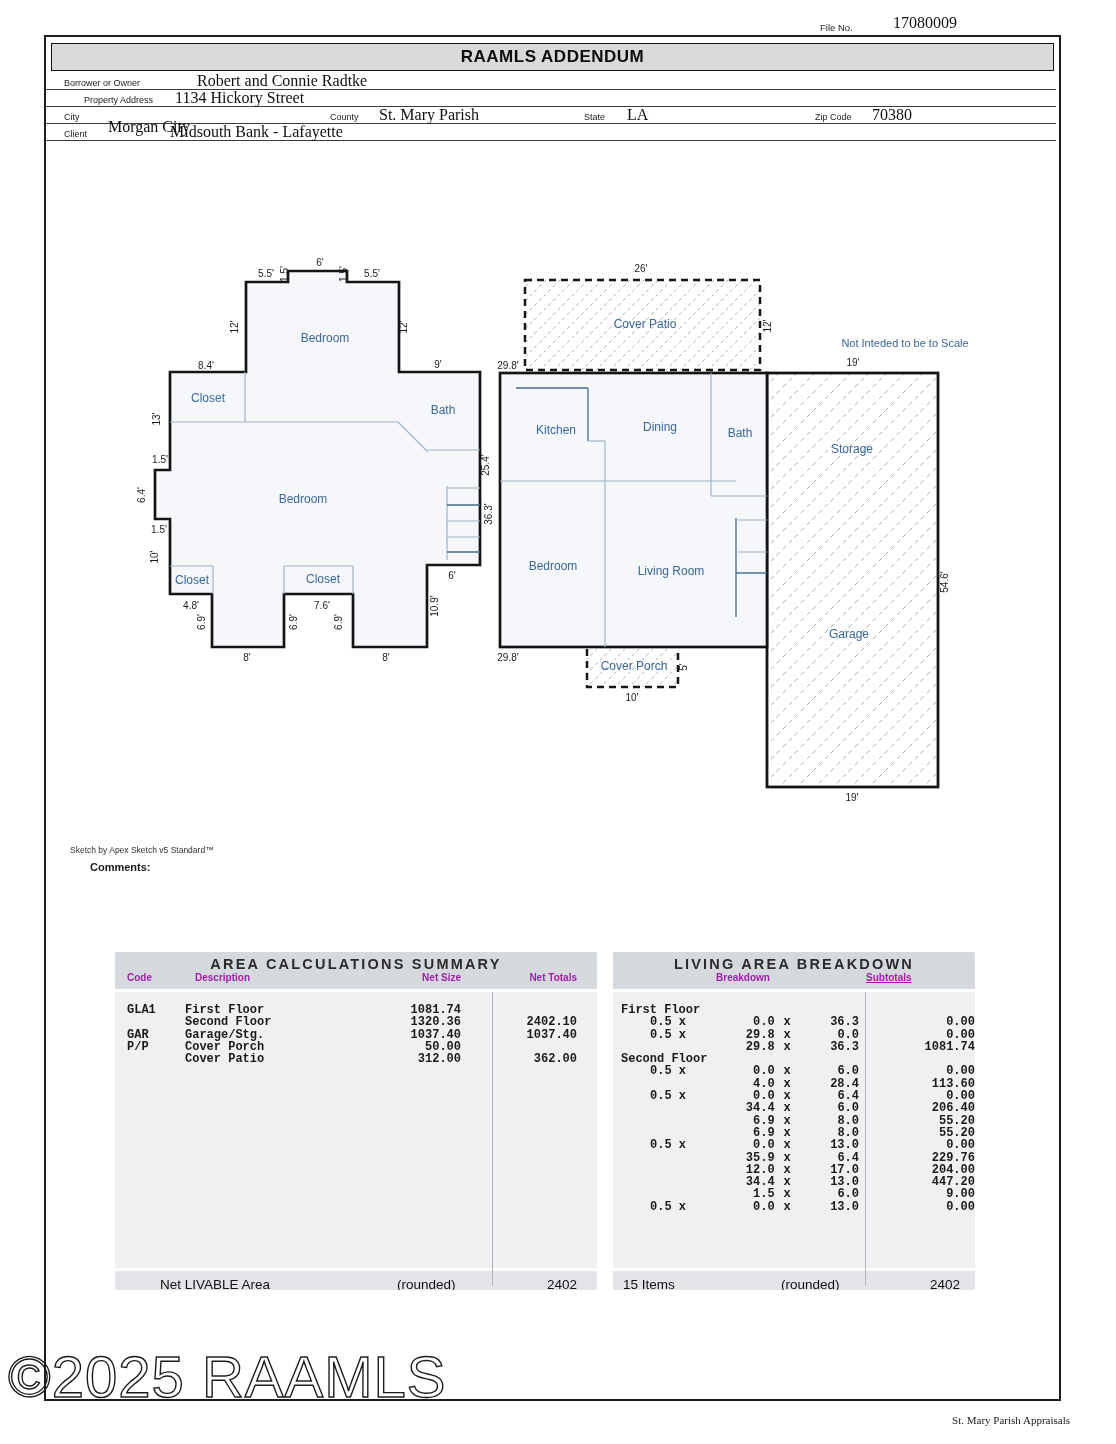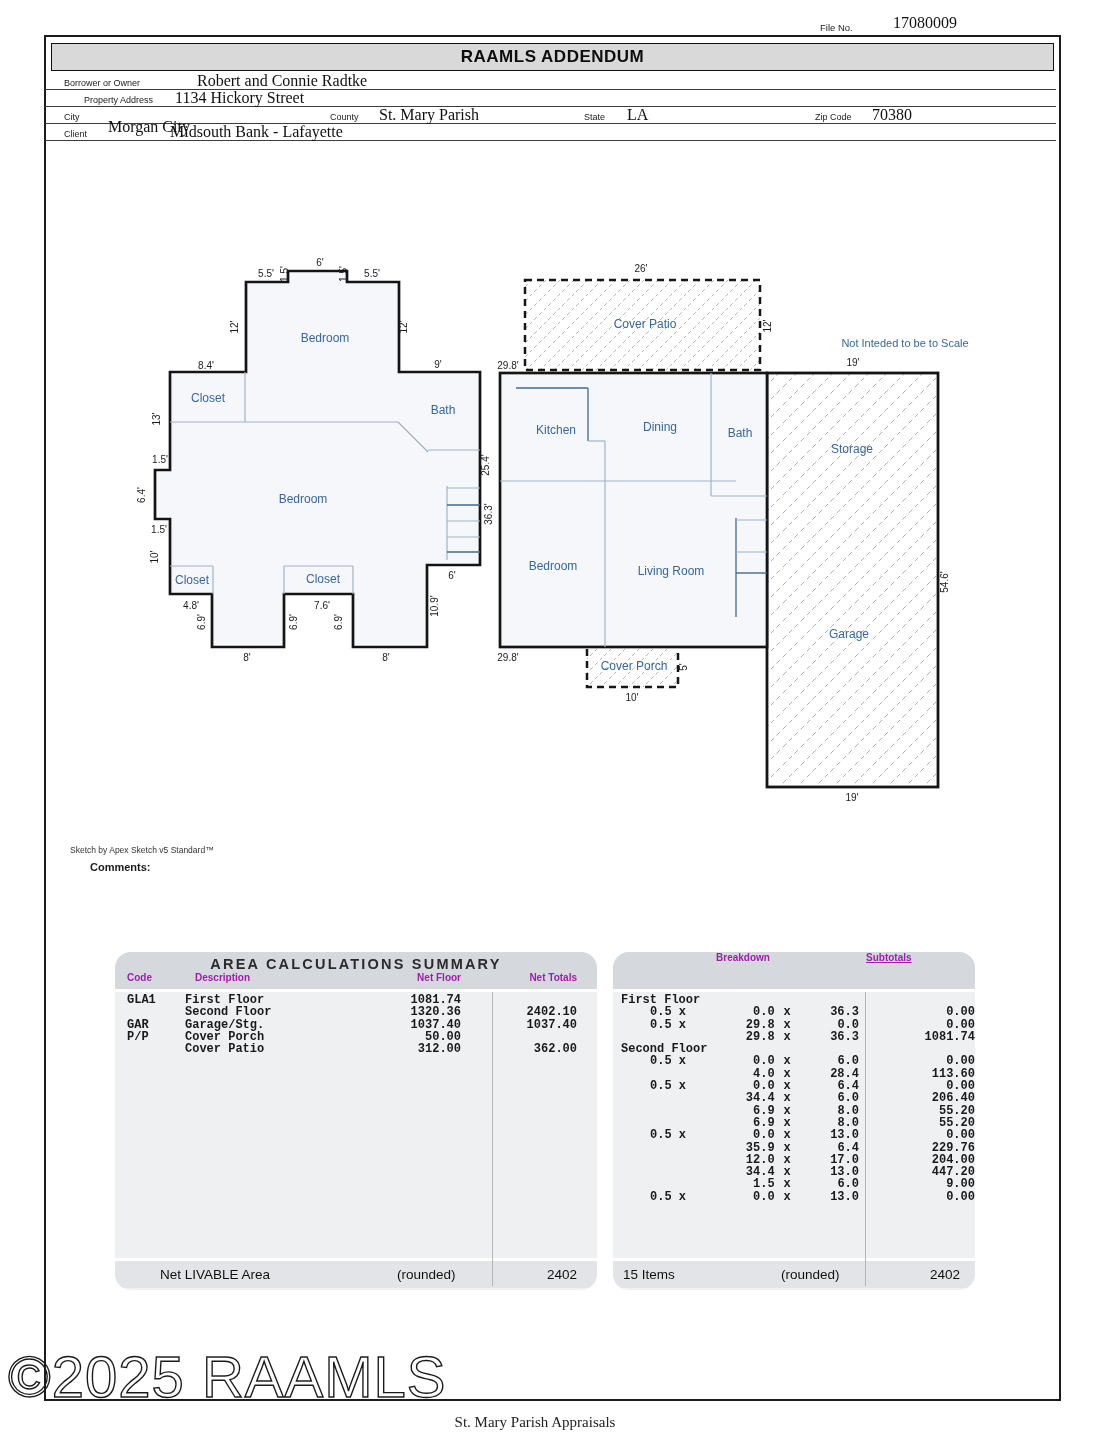--- a/index.html
+++ b/index.html
@@ -17,48 +17,48 @@
   .flabel{font-size:9px;color:#222;}
   .fvalue{font-family:"Liberation Serif",serif;font-size:16px;color:#101010;white-space:nowrap;}
   
   svg text{font-family:"Liberation Sans",sans-serif;}
   .dim{font-size:10px;fill:#1c1c1c;}
   .room{font-size:12px;fill:#39679a;}
   .note{font-size:11px;fill:#39679a;}
   .attr-line{font-size:8.5px;color:#333;}
   .comments{font-size:11px;font-weight:bold;color:#1a1a1a;margin-left:28px;}
   
-  .tbl{background:#eef0f1;border-radius:16px;overflow:hidden;}
+  .tbl{background:#eef0f1;border-radius:2px;overflow:hidden;}
   .tbl-head{background:#d5d8dc;height:37px;}
   .tbl-title{display:block;text-align:center;font-size:14.5px;font-weight:600;
              letter-spacing:2.2px;color:#2b2b2b;padding-top:4px;}
   .colhead{position:relative;height:16px;font-size:10px;font-weight:bold;color:#a21caf;}
   .gap{height:3px;background:#ffffff;}
-  .tbody{position:relative;background:#eef0f1;padding-top:2px;}
+  .tbody{position:relative;background:#eef0f1;padding-top:12px;}
   .trow{display:flex;font-family:"Liberation Mono","DejaVu Sans Mono",monospace;
         font-weight:bold;font-size:12px;line-height:12.3px;height:12.3px;white-space:pre;}
   .sec{font-family:"Liberation Mono","DejaVu Sans Mono",monospace;font-weight:bold;
        font-size:12px;line-height:12.3px;height:12.3px;padding-left:8px;}
   .tfoot{position:relative;background:#e2e4e7;height:27px;font-size:13.5px;color:#111;}
   .tfoot span{position:absolute;top:6px;}
   .vdiv{position:absolute;width:1px;background:#b2b6ba;top:40px;bottom:4px;}
   
   .a-c{width:58px;padding-left:12px;}
   .a-d{width:190px;}
   .a-s{width:86px;text-align:right;}
   .a-t{width:116px;text-align:right;}
   
   .b-p{width:48px;padding-left:8px;margin-left:29px;}
   .b-a{width:82px;text-align:right;}
   .b-x{width:26px;text-align:center;}
   .b-b{width:62px;text-align:right;}
   .b-t{width:121px;text-align:right;}
   
-  .doc-footer{left:0;top:1414px;width:1070px;text-align:center;
-              font-family:"Liberation Serif",serif;font-size:15px;color:#222;}
+  .doc-footer{left:0;top:1414px;width:1070px;text-align:right;
+              font-family:"Liberation Serif",serif;font-size:11px;color:#222;}
 </style>
 </head>
 <body>
 
 <div class="abs fileno-label" style="left:820px;top:22px;">File No.</div>
 <div class="abs fileno-value" style="left:893px;top:14px;">17080009</div>
 
 <div class="abs page-border"></div>
 
 <div class="abs title-bar">
@@ -206,21 +206,21 @@
 
 <div class="abs attr-line" style="left:70px;top:845px;">Sketch by Apex Sketch v5 Standard™</div>
 <div class="abs comments" style="left:62px;top:861px;">Comments:</div>
 
 <div class="abs tbl" style="left:115px;top:952px;width:482px;height:338px;">
   <div class="tbl-head">
     <span class="tbl-title">AREA  CALCULATIONS  SUMMARY</span>
     <div class="colhead">
       <span class="abs" style="left:12px;">Code</span>
       <span class="abs" style="left:80px;">Description</span>
-      <span class="abs" style="left:260px;width:86px;text-align:right;">Net Floor</span>
+      <span class="abs" style="left:260px;width:86px;text-align:right;">Net Size</span>
       <span class="abs" style="left:346px;width:116px;text-align:right;">Net Totals</span>
     </div>
   </div>
   <div class="gap"></div>
   <div class="tbody" id="area-rows" style="height:264px;">
       <div class="trow"><span class="a-c">GLA1</span><span class="a-d">First Floor</span><span class="a-s">1081.74</span><span class="a-t"></span></div>
       <div class="trow"><span class="a-c"></span><span class="a-d">Second Floor</span><span class="a-s">1320.36</span><span class="a-t">2402.10</span></div>
       <div class="trow"><span class="a-c">GAR</span><span class="a-d">Garage/Stg.</span><span class="a-s">1037.40</span><span class="a-t">1037.40</span></div>
       <div class="trow"><span class="a-c">P/P</span><span class="a-d">Cover Porch</span><span class="a-s">50.00</span><span class="a-t"></span></div>
       <div class="trow"><span class="a-c"></span><span class="a-d">Cover Patio</span><span class="a-s">312.00</span><span class="a-t">362.00</span></div>
@@ -229,20 +229,21 @@
   <div class="tfoot">
     <span style="left:45px;">Net LIVABLE Area</span>
     <span style="left:282px;">(rounded)</span>
     <span style="left:382px;width:80px;text-align:right;">2402</span>
   </div>
   <div class="vdiv" style="left:377px;"></div>
 </div>
 
 <div class="abs tbl" style="left:613px;top:952px;width:362px;height:338px;">
   <div class="tbl-head">
+    <span class="tbl-title">LIVING  AREA  BREAKDOWN</span>
     <div class="colhead">
       <span class="abs" style="left:30px;width:200px;text-align:center;">Breakdown</span>
       <span class="abs" style="left:253px;width:100px;text-decoration:underline;">Subtotals</span>
     </div>
   </div>
   <div class="gap"></div>
   <div class="tbody" id="bd-rows" style="height:264px;">
       <div class="sec">First Floor</div>
       <div class="trow"><span class="b-p">0.5 x</span><span class="b-a">0.0</span><span class="b-x">x</span><span class="b-b">36.3</span><span class="b-t">0.00</span></div>
       <div class="trow"><span class="b-p">0.5 x</span><span class="b-a">29.8</span><span class="b-x">x</span><span class="b-b">0.0</span><span class="b-t">0.00</span></div>

